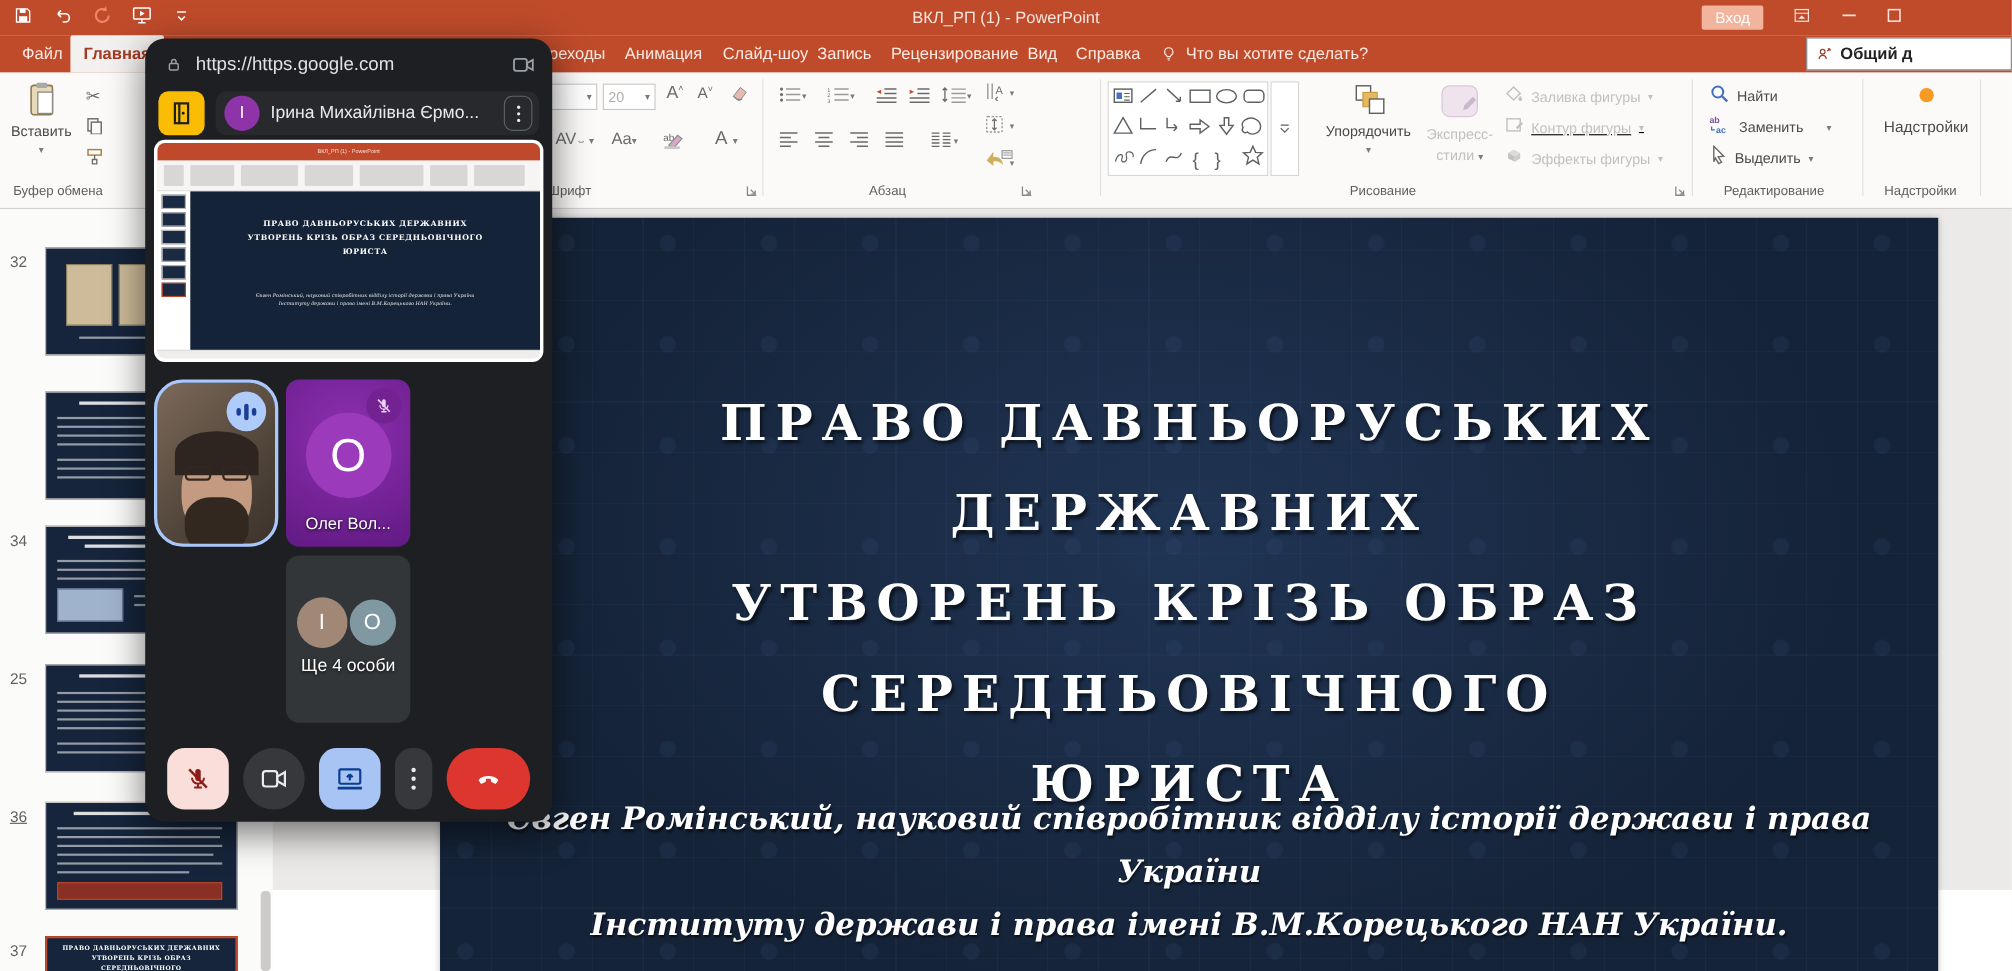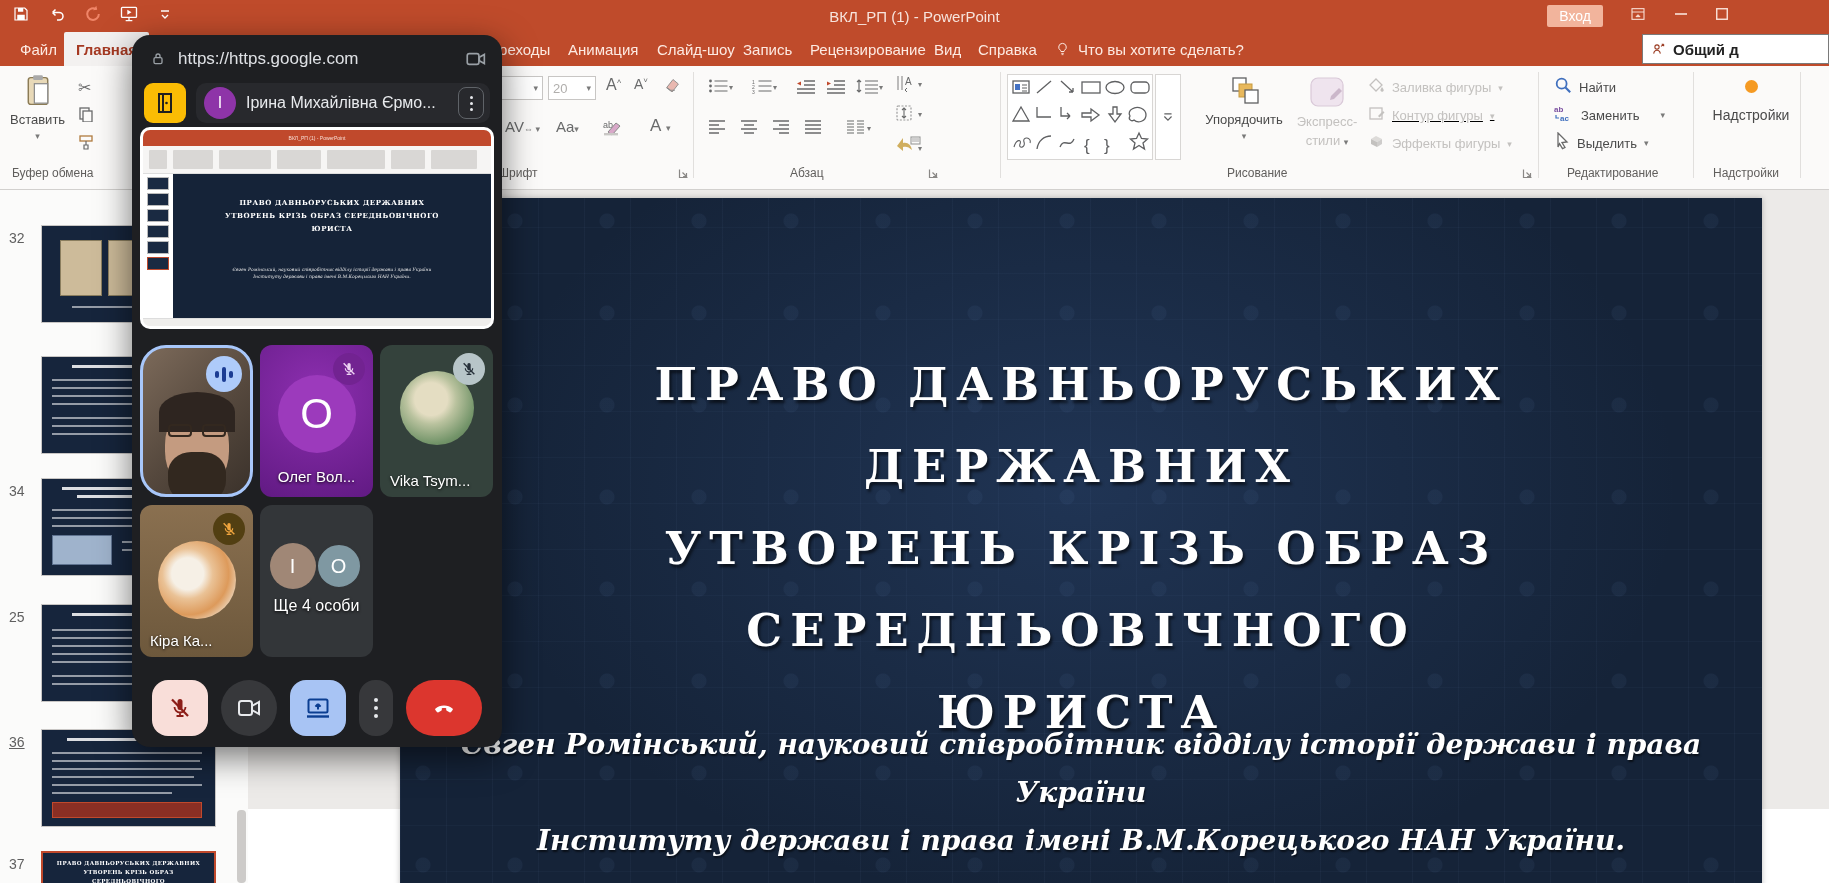--- a/index.html
+++ b/index.html
@@ -674,45 +674,21 @@
       <div class="badge" style="background:#722391;">
         <svg width="16" height="16" viewBox="0 0 24 24" stroke="#ecd2f2" fill="#ecd2f2">
             <rect x="9.5" y="3" width="5" height="11" rx="2.5" stroke="none"></rect>
             <path d="M6.5 11a5.5 5.5 0 0 0 11 0M12 16.5V20M8.5 20h7" fill="none" stroke-width="1.8"></path>
             <path d="M4 3.5L20 20" fill="none" stroke-width="2.2"></path>
           </svg>
       </div>
       <div class="tlabel" style="left:50%; transform:translateX(-50%); bottom:12px;">Олег Вол...</div>
     </div>
 
-    <div class="tile" style="left:248px; top:310px; background:#34423c;">
-      <div class="avacircle" style="top:26px; width:74px; height:74px;
-                  background:radial-gradient(circle at 42% 38%, #e4ddc2 0 26%, #b9c29e 40%, #74956a 70%, #4c6a48);"></div>
-      <div class="badge" style="background:#b7c5c8;">
-        <svg width="16" height="16" viewBox="0 0 24 24" stroke="#27313a" fill="#27313a">
-            <rect x="9.5" y="3" width="5" height="11" rx="2.5" stroke="none"></rect>
-            <path d="M6.5 11a5.5 5.5 0 0 0 11 0M12 16.5V20M8.5 20h7" fill="none" stroke-width="1.8"></path>
-            <path d="M4 3.5L20 20" fill="none" stroke-width="2.2"></path>
-          </svg>
-      </div>
-      <div class="tlabel">Vika Tsym...</div>
-    </div>
-
-    <div class="tile" style="left:8px; top:470px; background:linear-gradient(#8a7050,#6d583c);">
-      <div class="avacircle" style="top:36px; width:78px; height:78px;
-                  background:radial-gradient(circle at 38% 42%, #f6f0e6 0 24%, #eac296 38%, #dd9a5b 62%, #f0e8da 85%);"></div>
-      <div class="badge" style="background:#523f12;">
-        <svg width="16" height="16" viewBox="0 0 24 24" stroke="#efa43e" fill="#efa43e">
-            <rect x="9.5" y="3" width="5" height="11" rx="2.5" stroke="none"></rect>
-            <path d="M6.5 11a5.5 5.5 0 0 0 11 0M12 16.5V20M8.5 20h7" fill="none" stroke-width="1.8"></path>
-            <path d="M4 3.5L20 20" fill="none" stroke-width="2.2"></path>
-          </svg>
-      </div>
-      <div class="tlabel">Кіра Ка...</div>
-    </div>
+
 
     <div class="tile" style="left:128px; top:470px; background:#333639;">
       <div class="avacircle" style="top:38px; margin-left:-24px; width:46px; height:46px; background:#a08776; color:#fff; font-size:20px;
                   display:flex; align-items:center; justify-content:center;">І</div>
       <div class="avacircle" style="top:38px; margin-left:22px; width:46px; height:46px; background:#7f98a2; color:#fff; font-size:20px;
                   display:flex; align-items:center; justify-content:center; border:2px solid #333639;">О</div>
       <div class="tlabel" style="left:50%; transform:translateX(-50%); bottom:42px; font-size:16px;">Ще 4 особи</div>
     </div>
 
 

